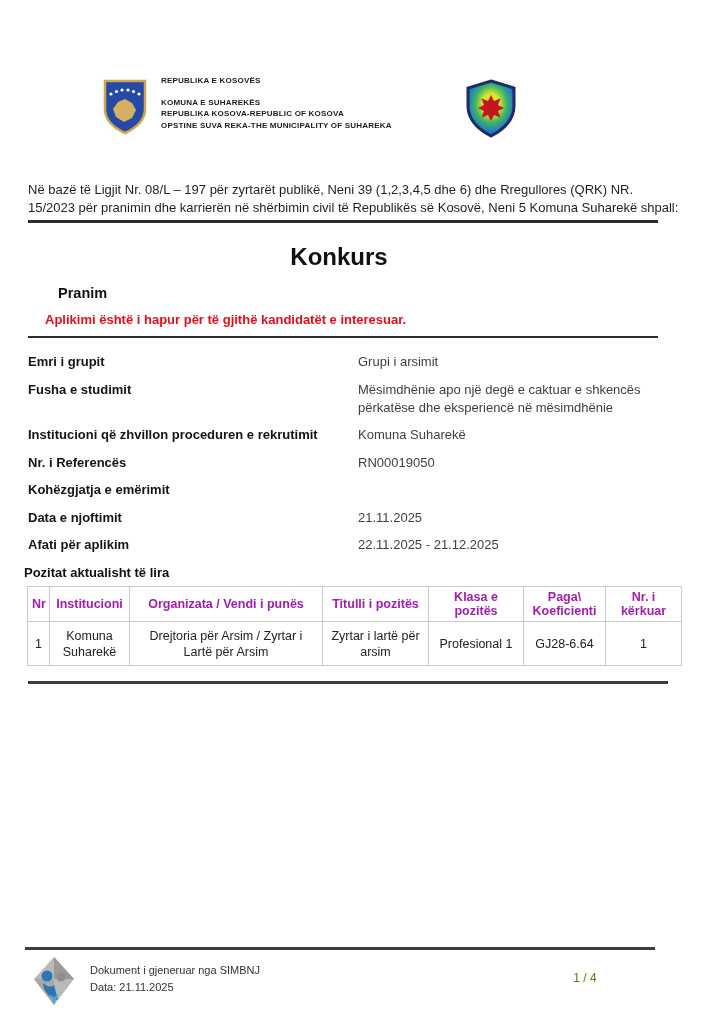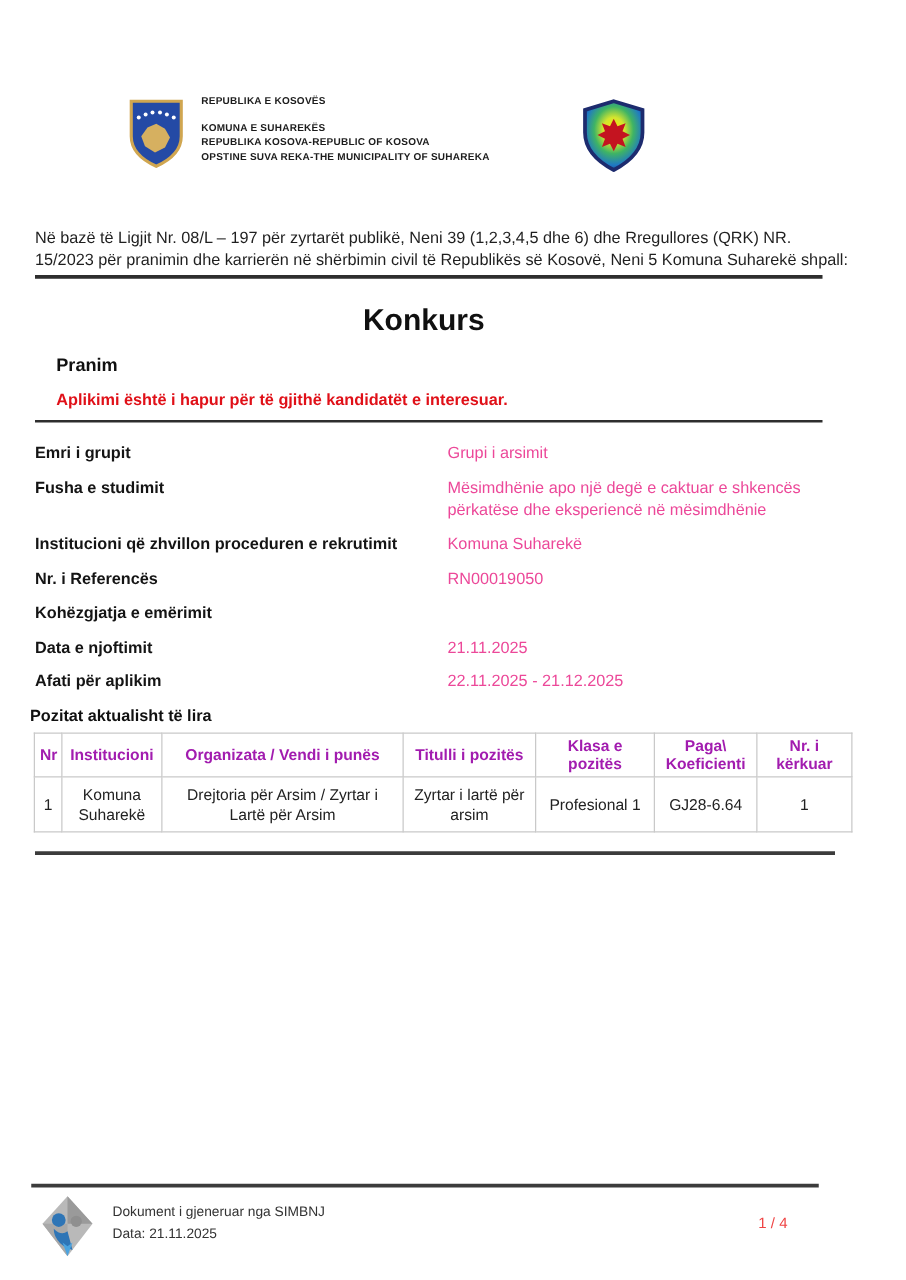--- a/index.html
+++ b/index.html
@@ -20,43 +20,43 @@
 
   
   .rule { position:absolute; background:#2e2e2e; }
   .rule-1 { left:28px; top:220px; width:630px; height:3px; }
   .rule-2 { left:28px; top:336px; width:630px; height:1.5px; }
   .rule-3 { left:28px; top:681px; width:640px; height:3px; background:#3c3c3c; }
   .rule-4 { left:25px; top:947px; width:630px; height:2.5px; background:#3c3c3c; }
 
   .doc-title { position:absolute; left:28px; top:243px; width:622px; text-align:center;
                font-size:24px; font-weight:bold; color:#101010; }
-  .subtitle  { position:absolute; left:45px; top:285px; font-size:14.5px; font-weight:bold; color:#101010; }
+  .subtitle  { position:absolute; left:58px; top:285px; font-size:14.5px; font-weight:bold; color:#101010; }
   .notice    { position:absolute; left:45px; top:312px; font-size:13px; font-weight:bold; }
 
   
   .fields { position:absolute; left:28px; top:353px; width:632px; }
   .field-row { display:flex; align-items:flex-start; margin-bottom:9.5px; }
   .field-label { width:330px; font-weight:bold; font-size:13px; line-height:18px; color:#141414; }
-  .field-value { flex:1; font-size:13px; line-height:18px; color:#ec4899; }
+  .field-value { flex:1; font-size:13px; line-height:18px; color:#404040; }
 
   .positions-heading { position:absolute; left:24px; top:565px; font-size:13px; font-weight:bold; color:#101010; }
 
   
   .positions-table { position:absolute; left:27px; top:586px; width:654px; border-collapse:collapse;
                      table-layout:fixed; font-size:12.5px; }
   .positions-table th, .positions-table td { border:1px solid #c9c9c9; text-align:center;
                      vertical-align:middle; padding:3px 4px; }
   .positions-table th { font-weight:bold; height:34px; white-space:pre-line; line-height:14px; color:#a21caf; }
   .positions-table td { height:44px; line-height:16px; color:#222; }
 
   
   .footer-logo { position:absolute; left:32px; top:956px; }
   .footer-text { position:absolute; left:90px; top:962px; font-size:11px; line-height:16.5px; color:#333; }
-  .page-num { position:absolute; left:540px; top:971px; width:90px; text-align:right; font-size:12px; color:#ef4444; }
+  .page-num { position:absolute; left:540px; top:971px; width:90px; text-align:center; font-size:12px; color:#4d7c0f; }
 </style>
 </head>
 <body>
 
 <div class="page">
 
   <span class="logo-left">
     <svg width="44" height="57" viewBox="0 0 44 57">
       <path d="M2 2 h40 v28 q0 15 -20 24 q-20 -9 -20 -24 z" fill="#244aa5" stroke="#d0a650" stroke-width="2.5"></path>
       <g fill="#ffffff">

